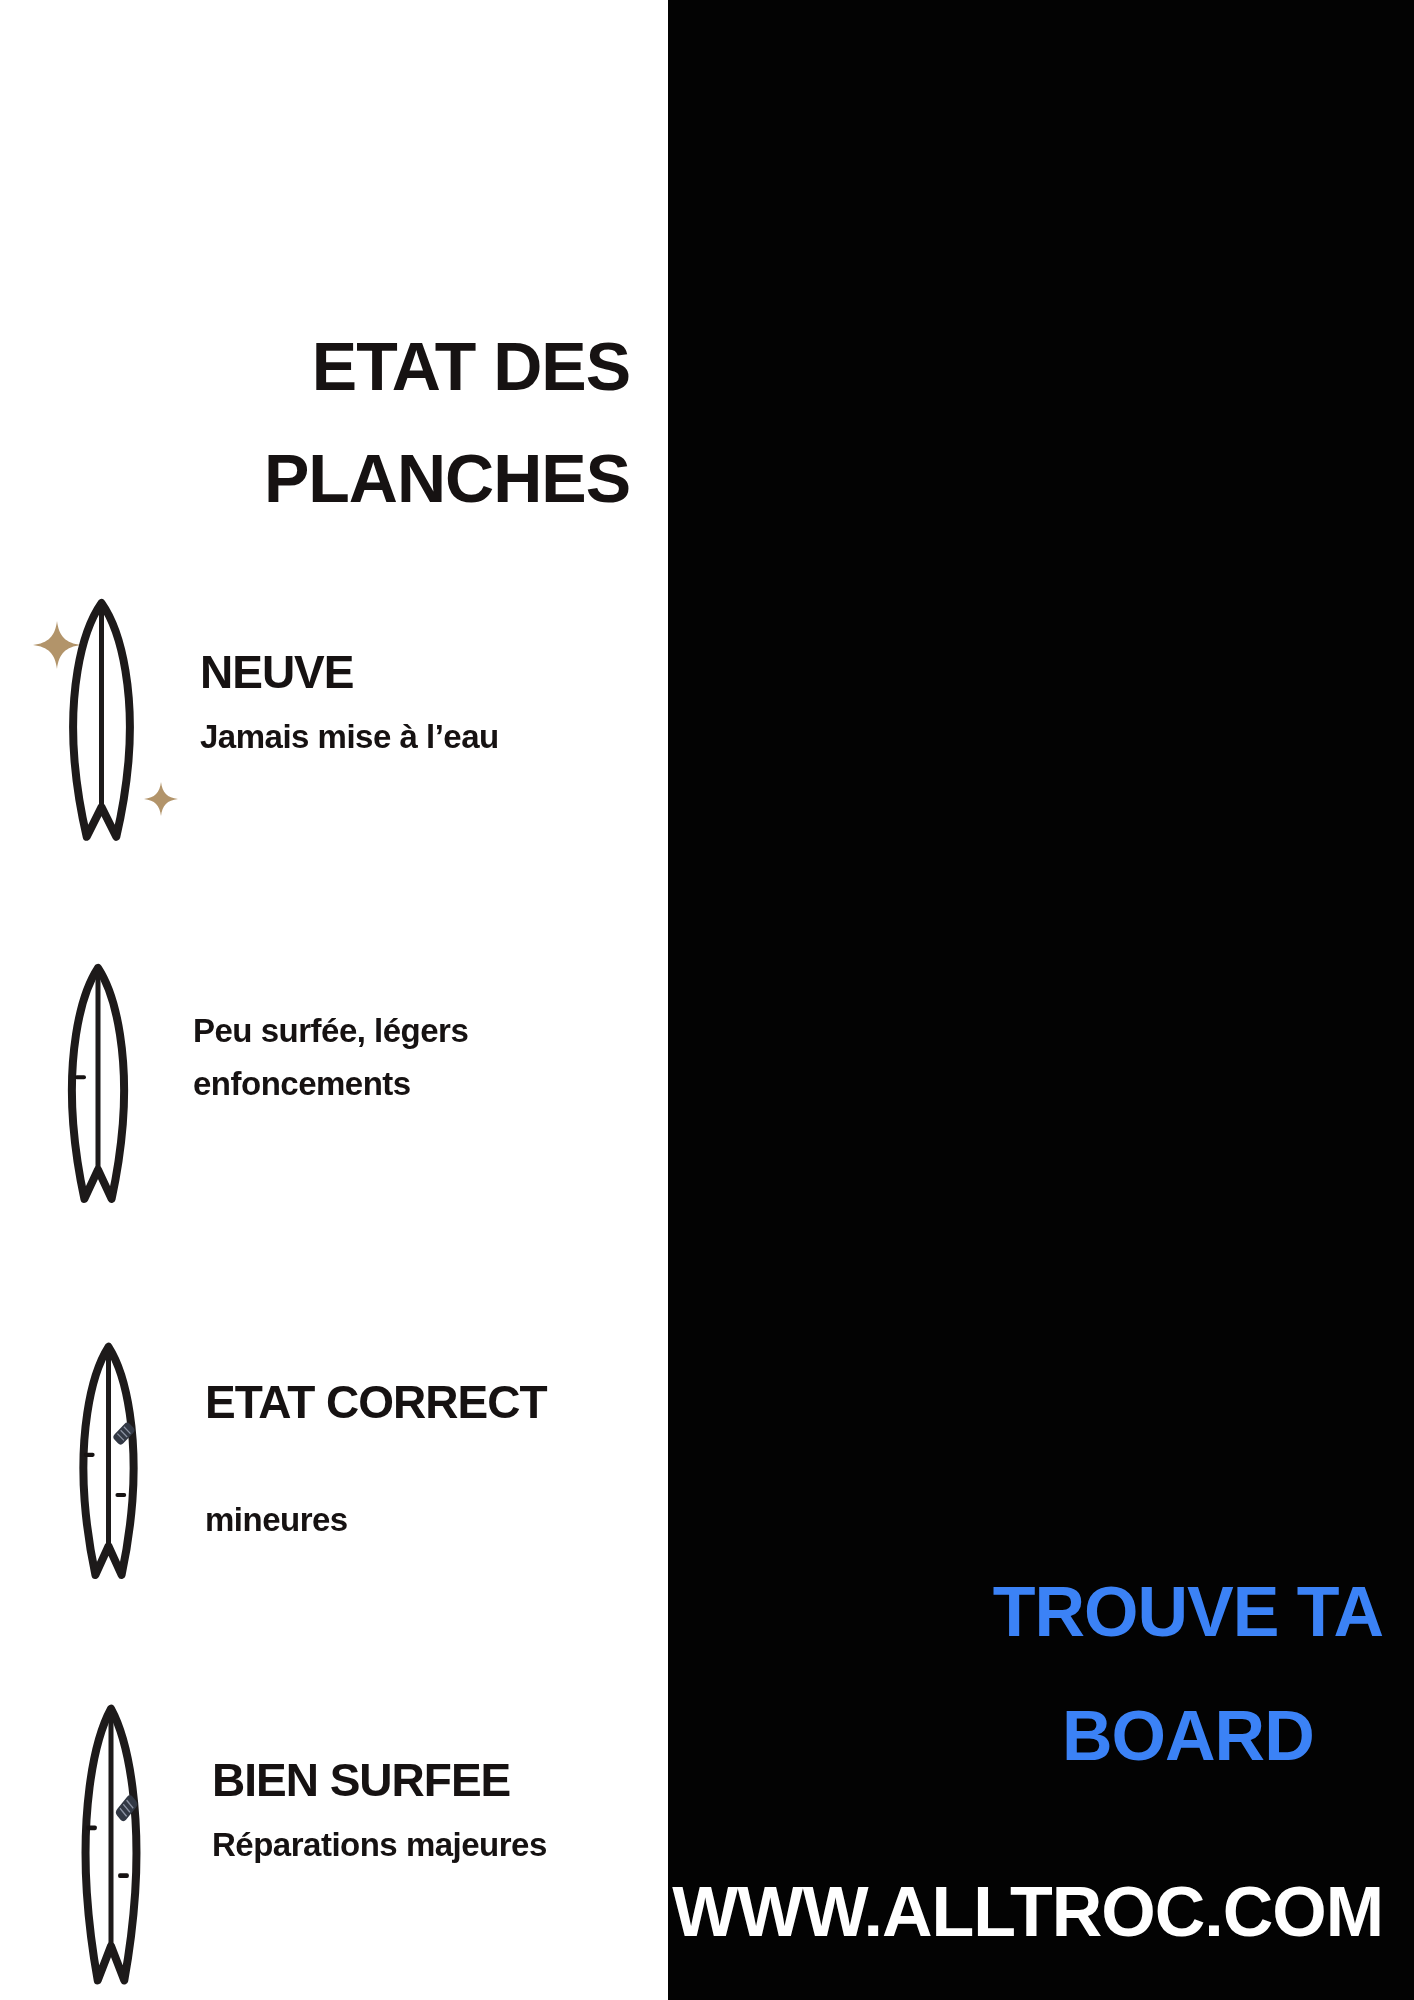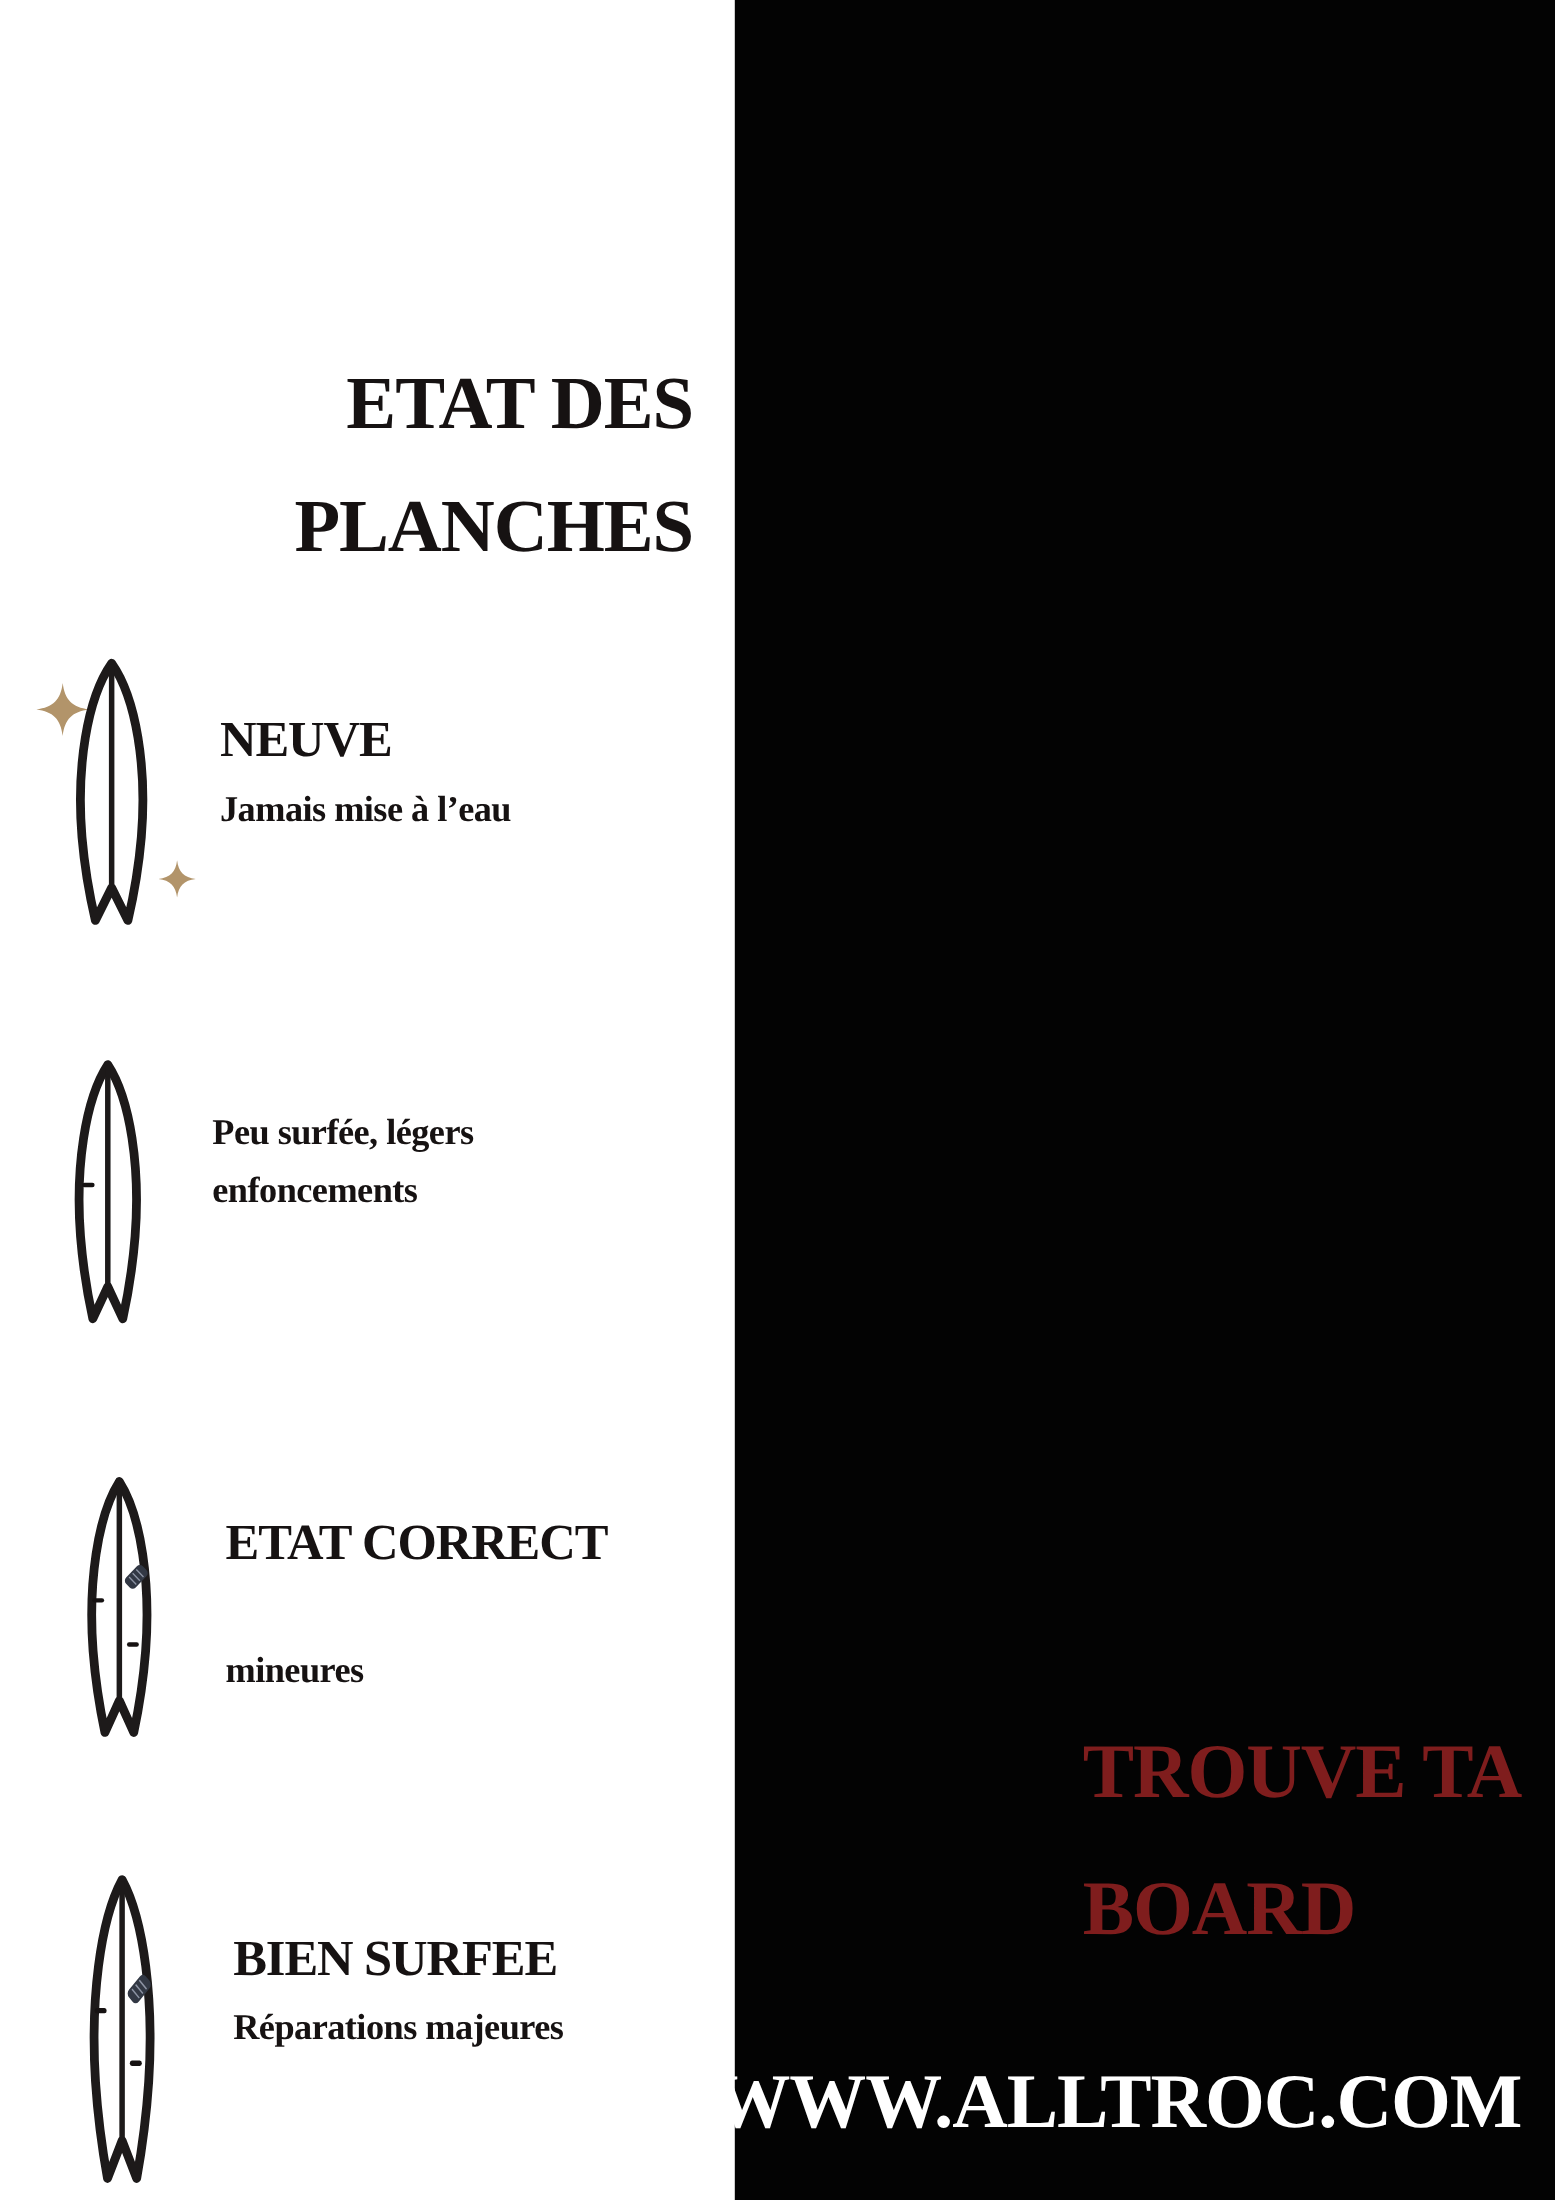--- a/index.html
+++ b/index.html
@@ -2,21 +2,21 @@
 <html><head>
 <meta charset="utf-8">
 <style>
   html, body { margin: 0; padding: 0; background: #cfcfcf; }
   .canvas {
     position: relative;
     width: 1414px;
     height: 2000px;
     background: #ffffff;
     overflow: hidden;
-    font-family: Liberation Serif, serif;
+    font-family: Liberation Sans, sans-serif;
     color: #161212;
   }
   .right-panel {
     position: absolute;
     top: 0; left: 668px;
     width: 746px; height: 2000px;
     background: #030303;
   }
   .poster-title {
     position: absolute;
@@ -47,22 +47,22 @@
     letter-spacing: -0.5px;
     white-space: nowrap;
   }
   .board-icon { position: absolute; }
   .sparkle-icon { position: absolute; }
   .promo-headline {
     position: absolute;
     top: 1550px;
     right: 31px;
     margin: 0;
-    text-align: left;
-    color: #7f1d1d;
+    text-align: center;
+    color: #3b82f6;
     font-size: 70px;
     font-weight: bold;
     line-height: 124px;
     letter-spacing: -1px;
     white-space: nowrap;
   }
   .website {
     position: absolute;
     top: 1882px;
     right: 31px;

